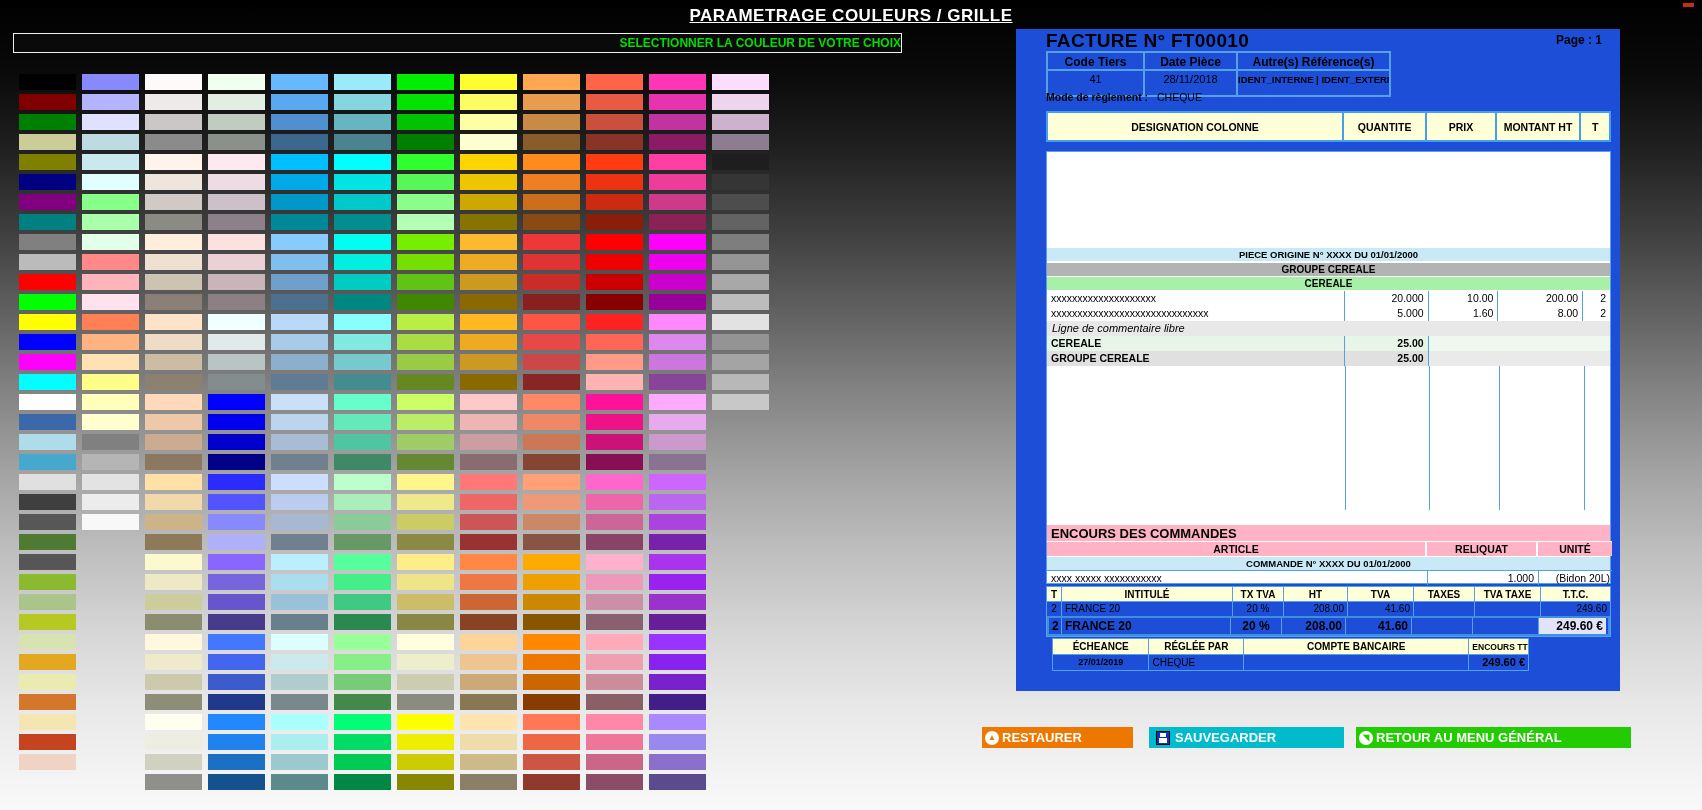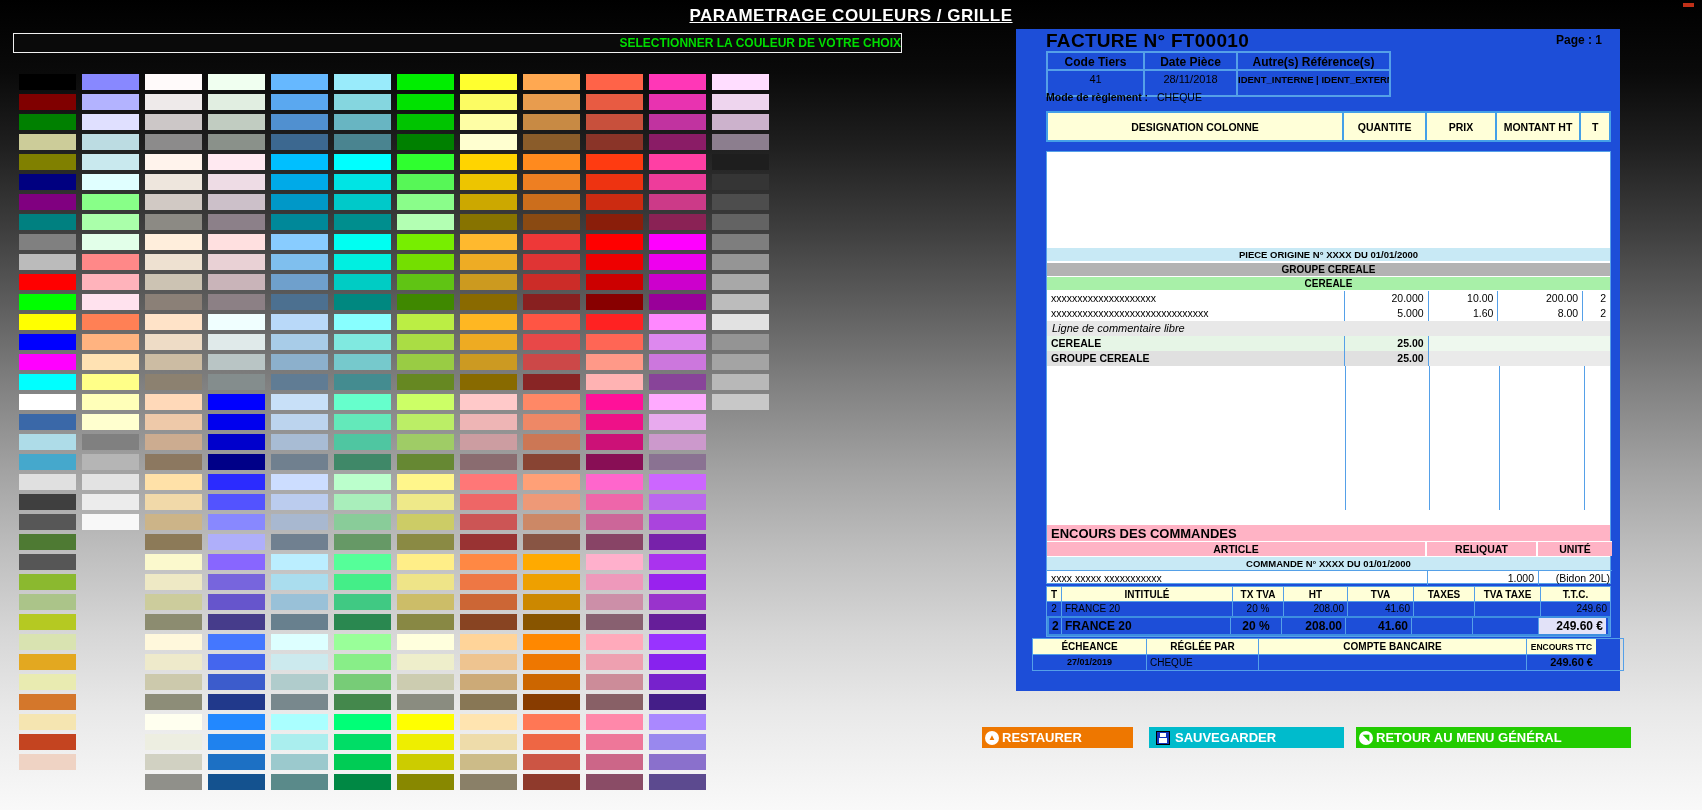--- a/index.html
+++ b/index.html
@@ -39,21 +39,21 @@
   .vline{position:absolute;width:1px;background:#55a0e8;top:0;bottom:0;}
   #totals{left:30px;top:557px;width:565px;border:1px solid #55a0e8;font-size:10px;}
   #totals .row{display:flex;}
   #totals .cell{box-sizing:border-box;border-right:1px solid #55a0e8;overflow:hidden;white-space:nowrap;padding:0 3px;}
   #totals .cell:last-child{border-right:none;}
   #totals .hdr .cell{background:#ffffd8;font-weight:bold;text-align:center;height:15px;line-height:15px;border-bottom:1px solid #55a0e8;}
   #totals .r1 .cell{height:14px;line-height:14px;text-align:right;}
   #totals .r2{border:2px solid #3d8fe0;font-weight:bold;font-size:12px;}
   #totals .r2 .cell{height:16px;line-height:16px;text-align:right;}
   #totals .r2 .ttc{background:#e2e2f8;}
-  #foot-table{left:16px;top:609px;width:592px;border:1px solid #55a0e8;font-size:10px;}
+  #foot-table{left:36px;top:609px;width:477px;border:1px solid #55a0e8;font-size:10px;}
   #foot-table .row{display:flex;}
   #foot-table .cell{box-sizing:border-box;border-right:1px solid #55a0e8;overflow:hidden;white-space:nowrap;padding:0 3px;}
   #foot-table .cell:last-child{border-right:none;}
   #foot-table .hdr .cell{background:#ffffd8;font-weight:bold;text-align:center;height:16px;line-height:16px;border-bottom:1px solid #55a0e8;}
   #foot-table .val .cell{height:15px;line-height:15px;}
   
   .btn{position:absolute;top:727px;height:21px;display:flex;align-items:center;color:#fff;font-weight:bold;font-size:13px;cursor:pointer;padding-left:3px;white-space:nowrap;}
   .circ{width:14px;height:14px;border-radius:50%;background:#fff;display:flex;align-items:center;justify-content:center;font-size:8px;margin-right:3px;flex:0 0 auto;}
   .floppy{width:14px;height:14px;background:#1133bb;border:1px solid #000;position:relative;margin-right:5px;flex:0 0 auto;box-sizing:border-box;}
   .floppy:before{content:"";position:absolute;left:3px;top:1px;width:6px;height:4px;background:#fff;}

